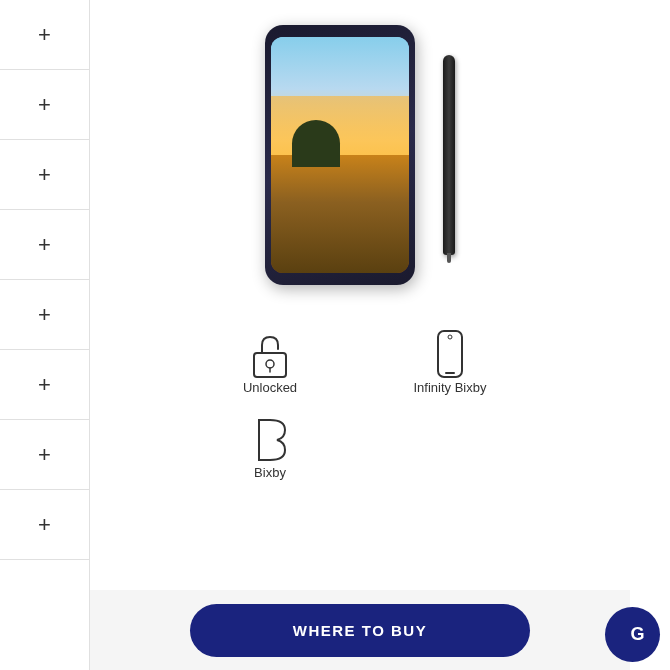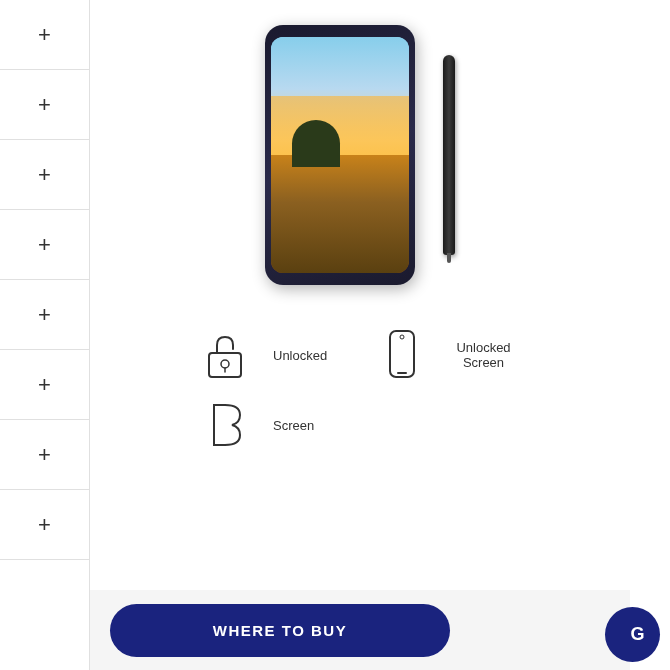--- a/index.html
+++ b/index.html
@@ -66,23 +66,23 @@
       display: grid;
       grid-template-columns: 1fr 1fr;
       gap: 20px 40px;
       padding: 20px 30px;
       width: 100%;
       max-width: 380px;
     }
 
     .feature-item {
       display: flex;
-      flex-direction: row;
-      align-items: center;
-      gap: 23px;
+      flex-direction: column;
+      align-items: center;
+      gap: 0;
     }
 
     .feature-icon {
       width: 50px;
       height: 50px;
       display: flex;
       align-items: center;
       justify-content: center;
     }
 
@@ -96,21 +96,21 @@
     
     .buy-button-area {
       position: absolute;
       bottom: 0;
       left: 0;
       right: 0;
       height: 80px;
       background: #f5f5f5;
       display: flex;
       align-items: center;
-      justify-content: flex-start;
+      justify-content: center;
       padding: 0 20px;
     }
 
     .where-to-buy-btn {
       background: #1a237e;
       color: #fff;
       border: none;
       border-radius: 50px;
       padding: 18px 60px;
       font-size: 15px;
@@ -303,35 +303,35 @@
       <div class="feature-icon">
         <svg width="44" height="52" viewBox="0 0 44 52" fill="none" xmlns="http://www.w3.org/2000/svg">
 
           <rect x="10" y="2" width="24" height="46" rx="6" ry="6" stroke="#333" stroke-width="2" fill="none"></rect>
 
           <circle cx="22" cy="8" r="2" stroke="#333" stroke-width="1" fill="none"></circle>
 
           <rect x="17" y="43" width="10" height="2" rx="1" fill="#333"></rect>
         </svg>
       </div>
-      <span class="feature-label">Unlocked Screen</span>
+      <span class="feature-label">Infinity Bixby</span>
     </div>
 
     <div class="feature-item">
       <div class="feature-icon">
         <svg width="46" height="52" viewBox="0 0 46 52" fill="none" xmlns="http://www.w3.org/2000/svg">
 
           <path d="M12 6 L12 46 Q12 46 23 46 Q38 46 38 36 Q38 28 30 26 Q38 24 38 16 Q38 6 23 6 Z" stroke="#333" stroke-width="2" fill="none"></path>
 
           <path d="M18 12 L18 24 Q18 24 24 24 Q32 24 32 18 Q32 12 24 12 Z" fill="white" stroke="white" stroke-width="1"></path>
 
           <path d="M18 28 L18 40 Q18 40 24 40 Q33 40 33 34 Q33 28 24 28 Z" fill="white" stroke="white" stroke-width="1"></path>
         </svg>
       </div>
-      <span class="feature-label">Screen</span>
+      <span class="feature-label">Bixby</span>
     </div>
 
   </div>
 
   <div class="buy-button-area">
     <button class="where-to-buy-btn">WHERE TO BUY</button>
   </div>
 
 </div>
 

